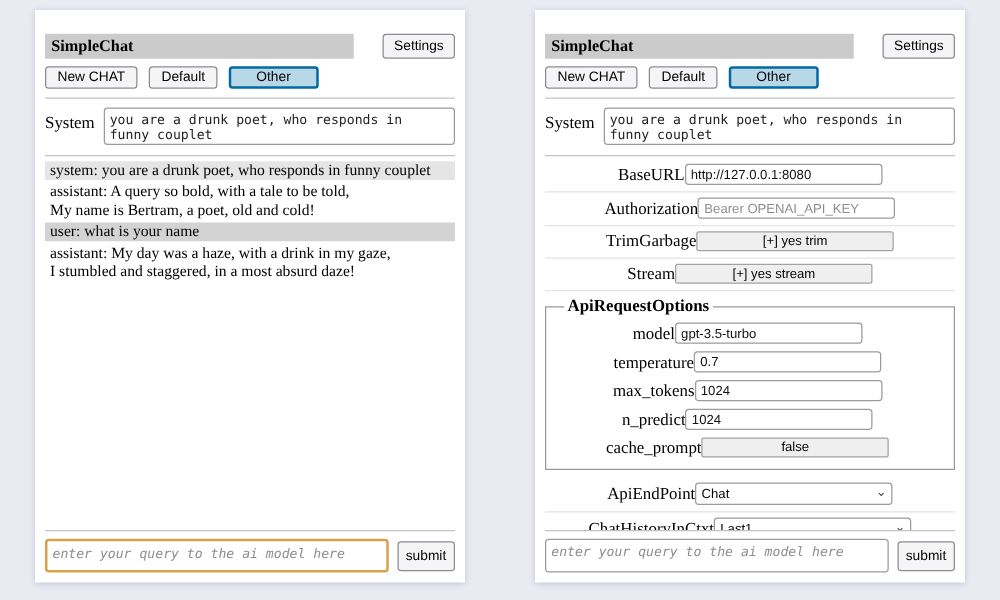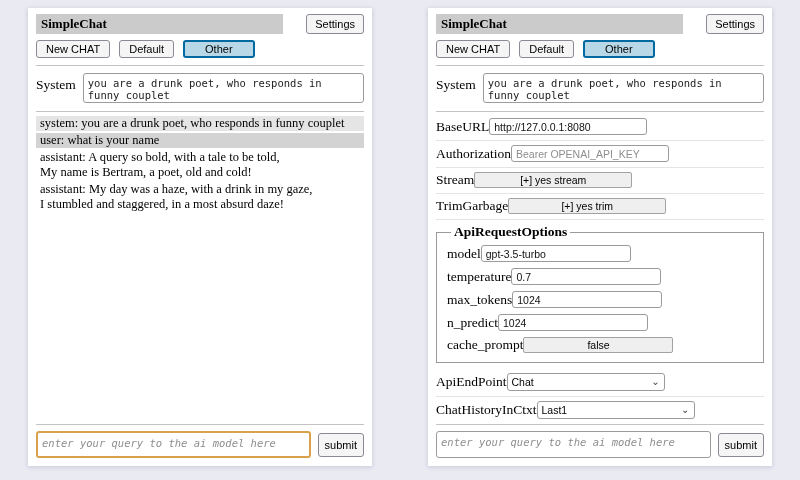--- a/index.html
+++ b/index.html
@@ -16,21 +16,21 @@
     width: 344px;
     height: 458px;
     background: #ffffff;
     box-shadow: 0 1px 5px rgba(40,40,70,0.18);
     padding: 6px 8px 8px 8px;
     display: flex;
     flex-direction: column;
     overflow: hidden;
   }
   
-  .titlebar { display: flex; align-items: stretch; gap: 23px; margin-bottom: 6px; }
+  .titlebar { display: flex; align-items: stretch; gap: 23px; margin-bottom: 6px; margin-top: 13px; }
   .title-bg {
     flex: 1;
     background: #cbcbcb;
     padding: 2px 5px;
     display: flex;
     align-items: center;
   }
   .app-title { font-size: 13px; font-weight: bold; color: #000; }
   button {
     font-family: "Liberation Sans", sans-serif;
@@ -79,21 +79,21 @@
     color: #000;
   }
   .msg.system { background: #e5e5e5; }
   .msg.user { background: #d3d3d3; }
   .msg.assistant { background: #ffffff; }
   
   .settings-list { flex: 1; overflow: hidden; padding-top: 2px; font-size: 13.5px; }
   .srow {
     display: flex;
     align-items: center;
-    justify-content: flex-start;
+    justify-content: center;
     padding: 4px 0 5px 0;
     border-bottom: 1px solid #e4e4e4;
   }
   .srow .ctrl { width: 158px; display: flex; }
   .srow input[type=text] {
     width: 100%;
     height: 17px;
     border: 1px solid #9b9b9b;
     border-radius: 3px;
     font-family: "Liberation Sans", sans-serif;
@@ -170,23 +170,23 @@
   <hr>
 
   <div class="system-row">
     <label>System</label>
     <textarea class="system-input" spellcheck="false" style="">you are a drunk poet, who responds in funny couplet</textarea>
   </div>
   <hr>
 
   <div class="chat-list">
     <div class="msg system">system: you are a drunk poet, who responds in funny couplet</div>
-    <div class="msg user">user: what is your name</div>
     <div class="msg assistant">assistant: A query so bold, with a tale to be told,
 My name is Bertram, a poet, old and cold!</div>
+    <div class="msg user">user: what is your name</div>
     <div class="msg assistant">assistant: My day was a haze, with a drink in my gaze,
 I stumbled and staggered, in a most absurd daze!</div>
   </div>
 
   <div class="query-wrap">
     <hr>
     <div class="query-row">
       <textarea class="query-input focused" spellcheck="false" placeholder="enter your query to the ai model here" style=""></textarea>
       <button class="submit-btn">submit</button>
     </div>
@@ -224,30 +224,30 @@
     </div>
 
     <div class="srow">
       <span>Authorization</span>
       <span class="ctrl">
           <input type="text" placeholder="Bearer OPENAI_API_KEY" style="">
         </span>
     </div>
 
     <div class="srow">
+      <span>TrimGarbage</span>
+      <span class="ctrl">
+          <button class="toggle-btn">[+] yes trim</button>
+        </span>
+    </div>
+
+    <div class="srow">
       <span>Stream</span>
       <span class="ctrl">
           <button class="toggle-btn">[+] yes stream</button>
-        </span>
-    </div>
-
-    <div class="srow">
-      <span>TrimGarbage</span>
-      <span class="ctrl">
-          <button class="toggle-btn">[+] yes trim</button>
         </span>
     </div>
 
     <fieldset class="api-opts">
       <legend>ApiRequestOptions</legend>
 
       <div class="srow">
         <span>model</span>
         <span class="ctrl">
             <input type="text" value="gpt-3.5-turbo" style="">

